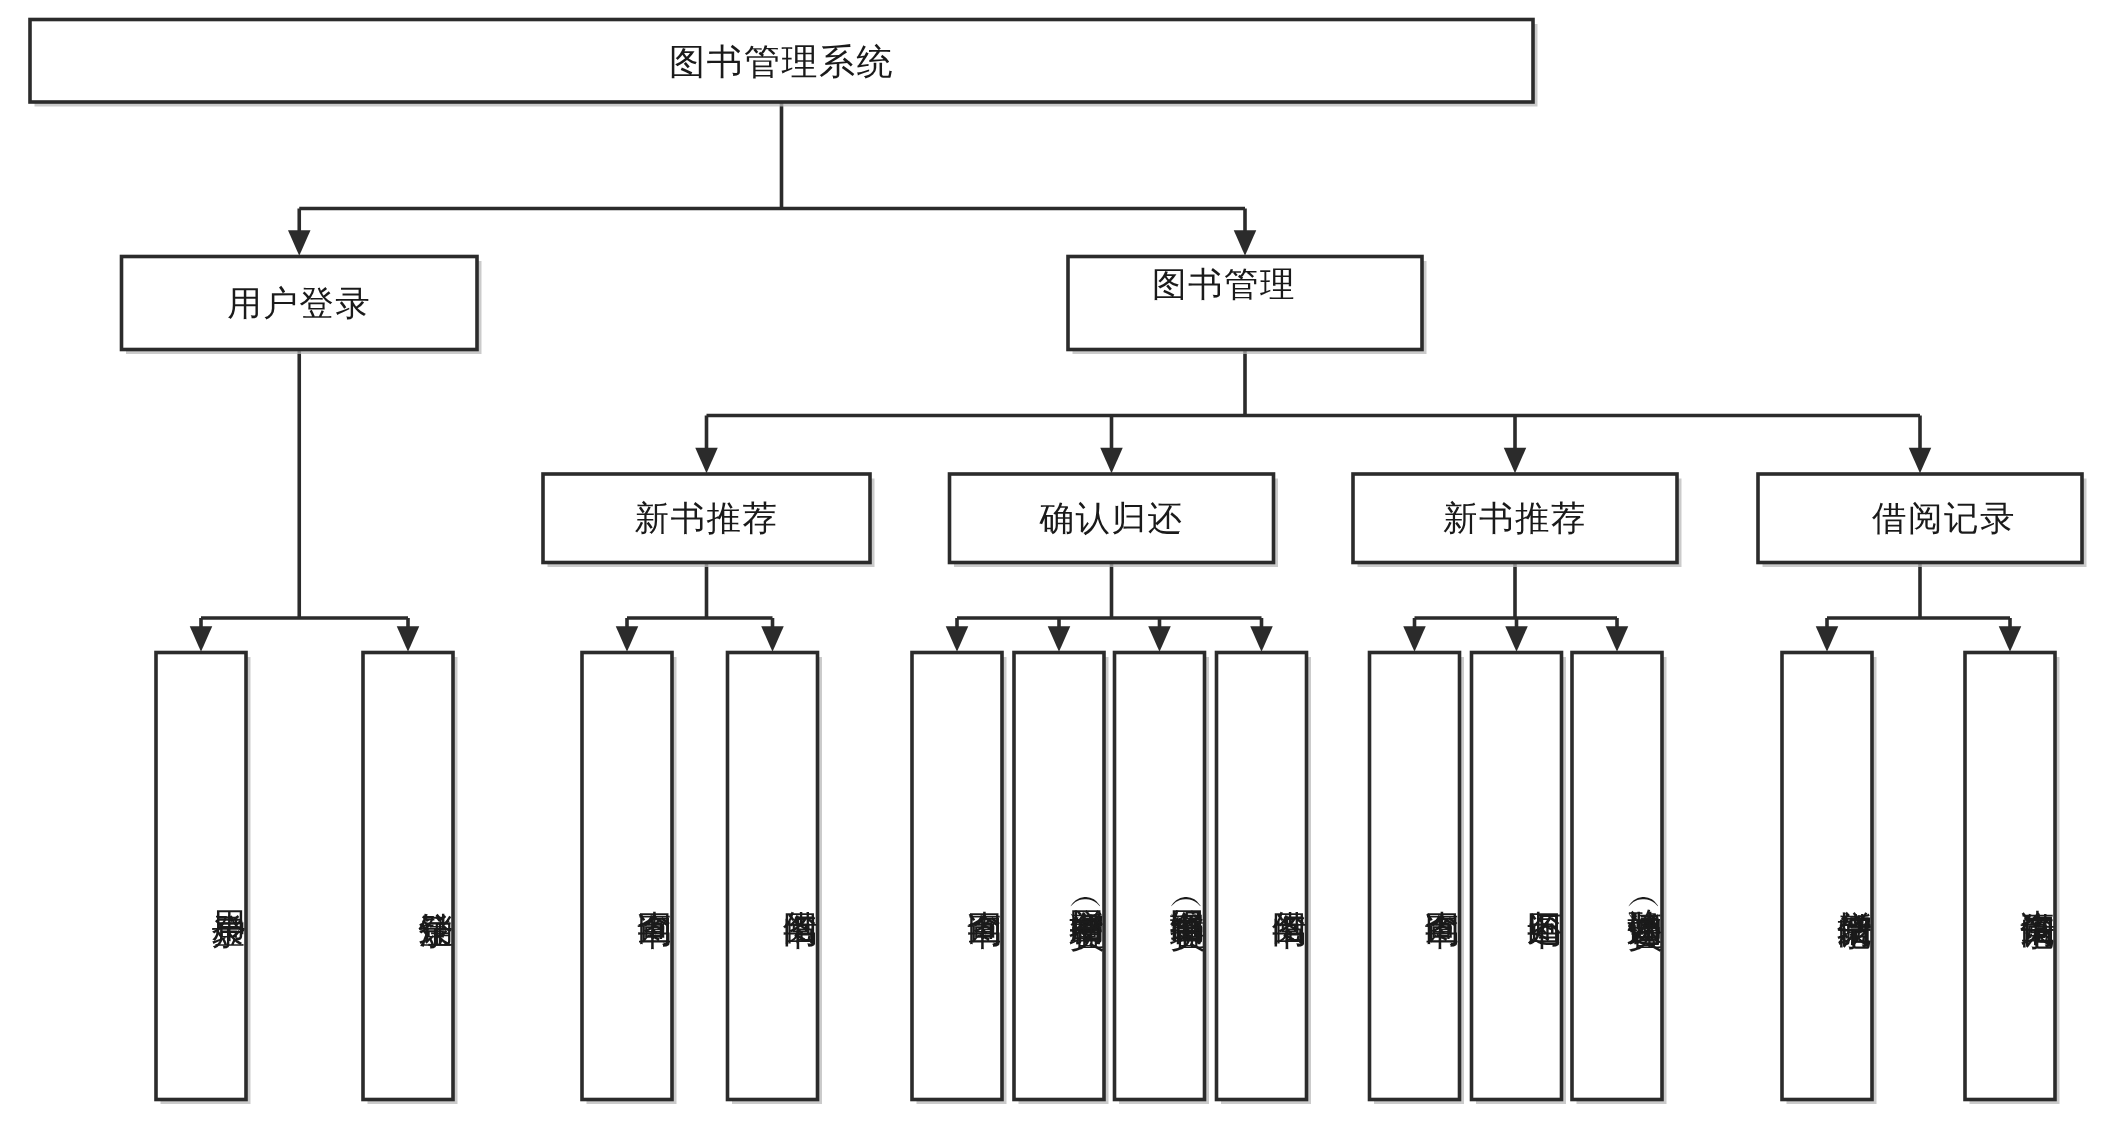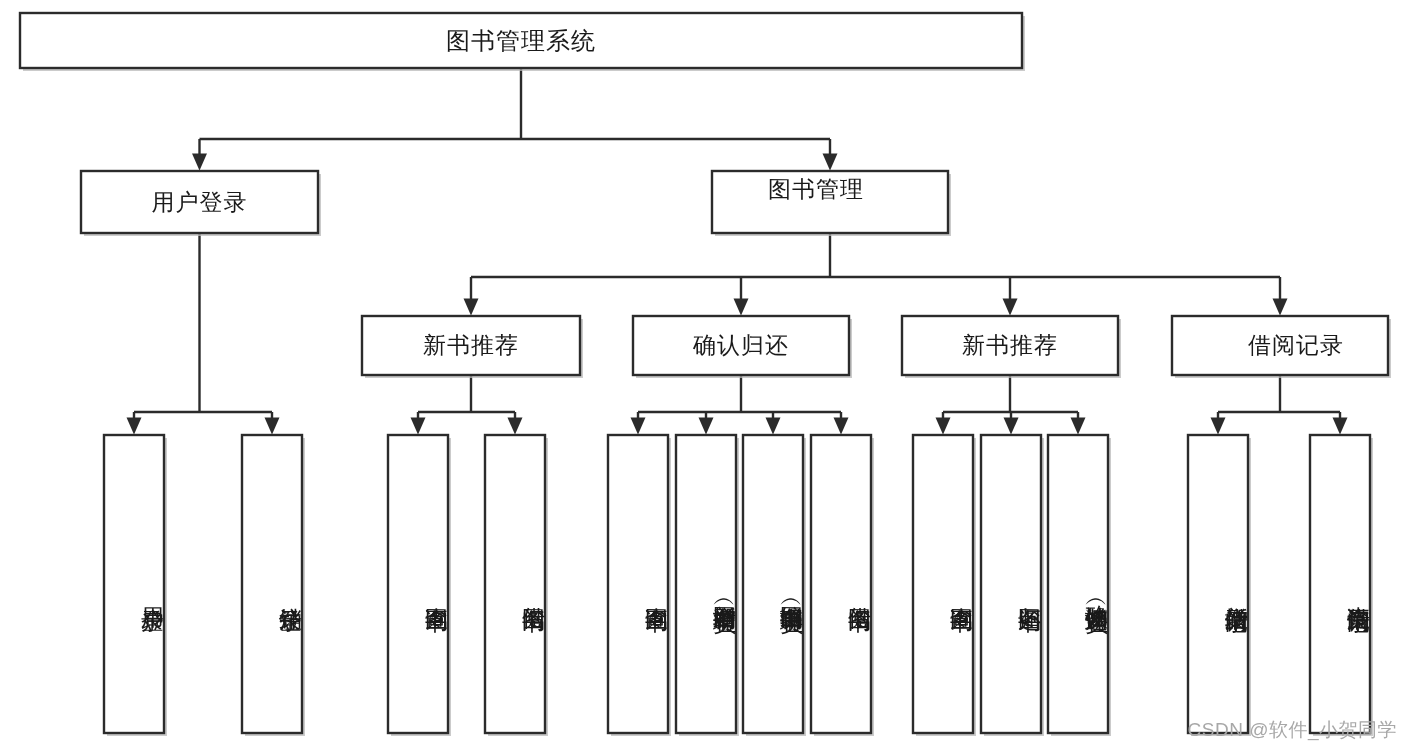--- a/index.html
+++ b/index.html
@@ -281,14 +281,13 @@
       <div class="vlabel-wrap" style="left: 1048px; top: 435px; width: 60px; height: 298px; padding-top: 14px; box-sizing: border-box;">
         <span>确认归还（管理员）</span>
       </div>
       <div class="vlabel-wrap" style="left: 1188px; top: 435px; width: 60px; height: 298px; padding-top: 14px; box-sizing: border-box;">
         <span>新增借阅记录</span>
       </div>
       <div class="vlabel-wrap" style="left: 1310px; top: 435px; width: 60px; height: 298px; padding-top: 14px; box-sizing: border-box;">
         <span>查询借阅记录</span>
       </div>
     </div>
-  <div id="watermark">CSDN @软件_小贺同学</div>
 </div>
 
 </body></html>

